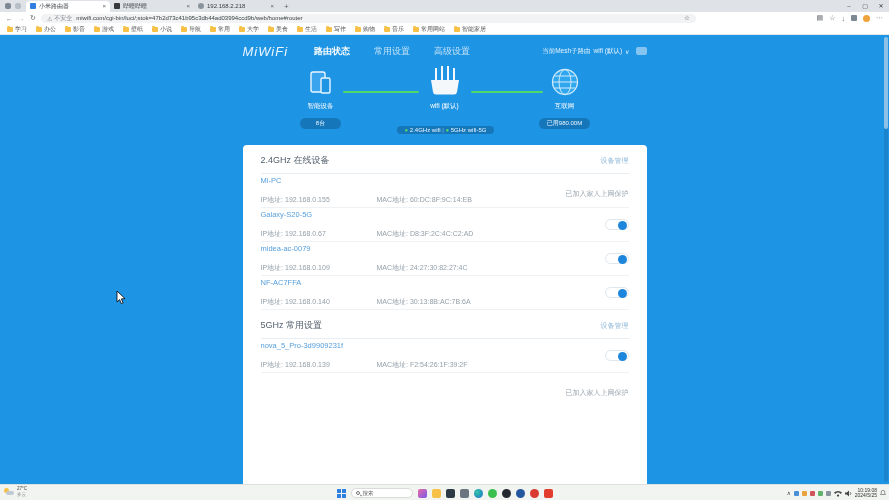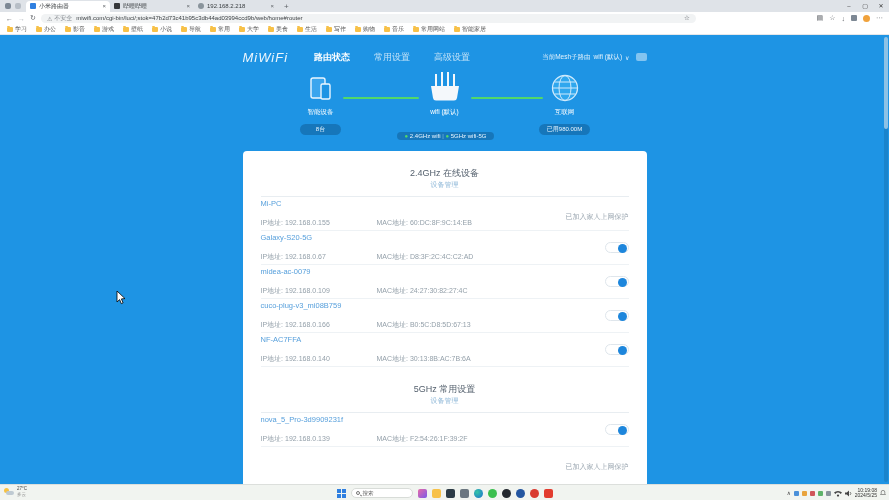--- a/index.html
+++ b/index.html
@@ -35,39 +35,39 @@
   .puzzle { width:6px; height:6px; background:#7d8894; border-radius:1px; }
 
   .bookmarksbar { position:absolute; top:24px; left:0; width:889px; height:11px; background:#ffffff; border-bottom:1px solid #e4e7ea; display:flex; align-items:center; gap:9px; padding:0 7px; overflow:hidden; }
   .bm { display:flex; align-items:center; gap:2px; font-size:6px; color:#555; white-space:nowrap; }
   .bm-folder { width:6px; height:5px; background:#f7c148; border-radius:1px; position:relative; flex:0 0 auto; }
   .bm-folder:before { content:""; position:absolute; top:-1px; left:0; width:3px; height:1px; background:#f7c148; border-radius:1px 1px 0 0; }
 
   
   .content { position:absolute; top:35px; left:0; width:889px; height:449px; background:#1e94e4; overflow:hidden; }
   .app-col { width:404px; margin:0 auto; position:relative; }
-  .app-header { display:flex; align-items:center; height:22px; margin-top:11px; }
+  .app-header { display:flex; align-items:center; height:22px; margin-top:5px; }
   .logo { font-size:13px; font-weight:300; letter-spacing:1px; color:rgba(255,255,255,0.92); font-style:italic; }
   .nav { display:flex; gap:24px; margin-left:26px; }
   .nav-item { font-size:9px; color:rgba(255,255,255,0.72); }
   .nav-item.active { color:#fff; font-weight:bold;text-align:center; }
   .mesh { margin-left:auto; display:flex; align-items:center; gap:3px; font-size:6.5px; color:rgba(255,255,255,0.88); }
   .mesh .chev { font-size:6px; }
   .mesh-ic { width:11px; height:8px; background:rgba(255,255,255,0.45); border-radius:2px; margin-left:3px; }
 
   .diagram { position:relative; height:72px; margin-top:4px; }
   .node { position:absolute; text-align:center; }
   .node-label { font-size:6.5px; color:#fff; margin-top:2px; }
   .pill { display:inline-block; margin-top:3px; background:rgba(8,64,110,0.35); color:#eaf6ff; border-radius:6px; font-size:6px; padding:1px 8px; white-space:nowrap; }
   .pill .gdot { color:#52d869; font-size:6px; }
   .line { position:absolute; height:2px; background:#52d869; border-radius:1px; }
 
   
   .card { width:404px; margin:7px auto 0; background:#fff; border-radius:4px; padding:0 18px 6px; height:346px; }
-  .sec-head { display:flex; justify-content:space-between; align-items:center; padding:16px 0 6px; border-bottom:1px solid #e8edf1;flex-direction:column; }
+  .sec-head { display:flex; justify-content:space-between; align-items:center; padding:9px 0 6px; border-bottom:1px solid #e8edf1; }
   .sec-title { font-size:9px; color:#55616e; }
   .sec-link { font-size:7px; color:#8fb8d8; }
   .dev-row { display:flex; align-items:center; height:34px; border-bottom:1px solid #eef2f5; }
   .dev-row.last { border-bottom:none; }
   .dev-info { display:flex; flex-direction:column; gap:10px; }
   .dev-name { font-size:7.5px; color:#58a0dc; }
   .dev-name .sfx { color:#aab4bc; }
   .dev-detail { display:flex; font-size:7px; color:#94a0aa; }
   .dev-detail .ip { width:116px; }
   .dev-right { margin-left:auto; }
@@ -330,34 +330,20 @@
               <span><span>MAC地址:</span> <span>24:27:30:82:27:4C</span></span>
             </div>
           </div>
           <div class="dev-right">
               <div class="toggle">
                 <span class="knob"></span>
               </div>
             </div>
         </div>
 
-        <div class="dev-row">
-          <div class="dev-info">
-            <span class="dev-name">cuco-plug-v3_mi08B759</span>
-            <div class="dev-detail">
-              <span class="ip"><span>IP地址:</span> <span>192.168.0.166</span></span>
-              <span><span>MAC地址:</span> <span>B0:5C:D8:5D:67:13</span></span>
-            </div>
-          </div>
-          <div class="dev-right">
-              <div class="toggle">
-                <span class="knob"></span>
-              </div>
-            </div>
-        </div>
 
         <div class="dev-row">
           <div class="dev-info">
             <span class="dev-name">NF-AC7FFA</span>
             <div class="dev-detail">
               <span class="ip"><span>IP地址:</span> <span>192.168.0.140</span></span>
               <span><span>MAC地址:</span> <span>30:13:8B:AC:7B:6A</span></span>
             </div>
           </div>
           <div class="dev-right">

